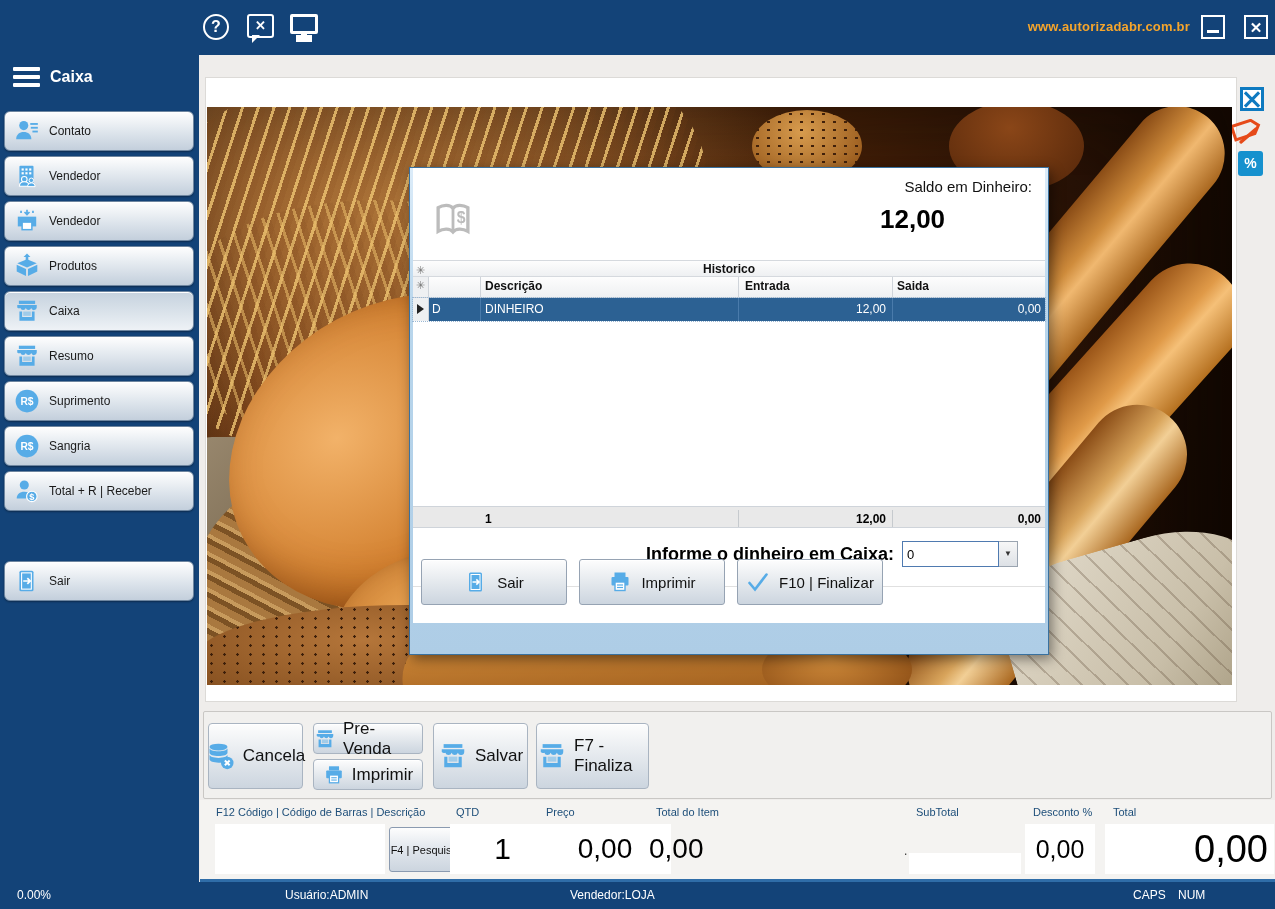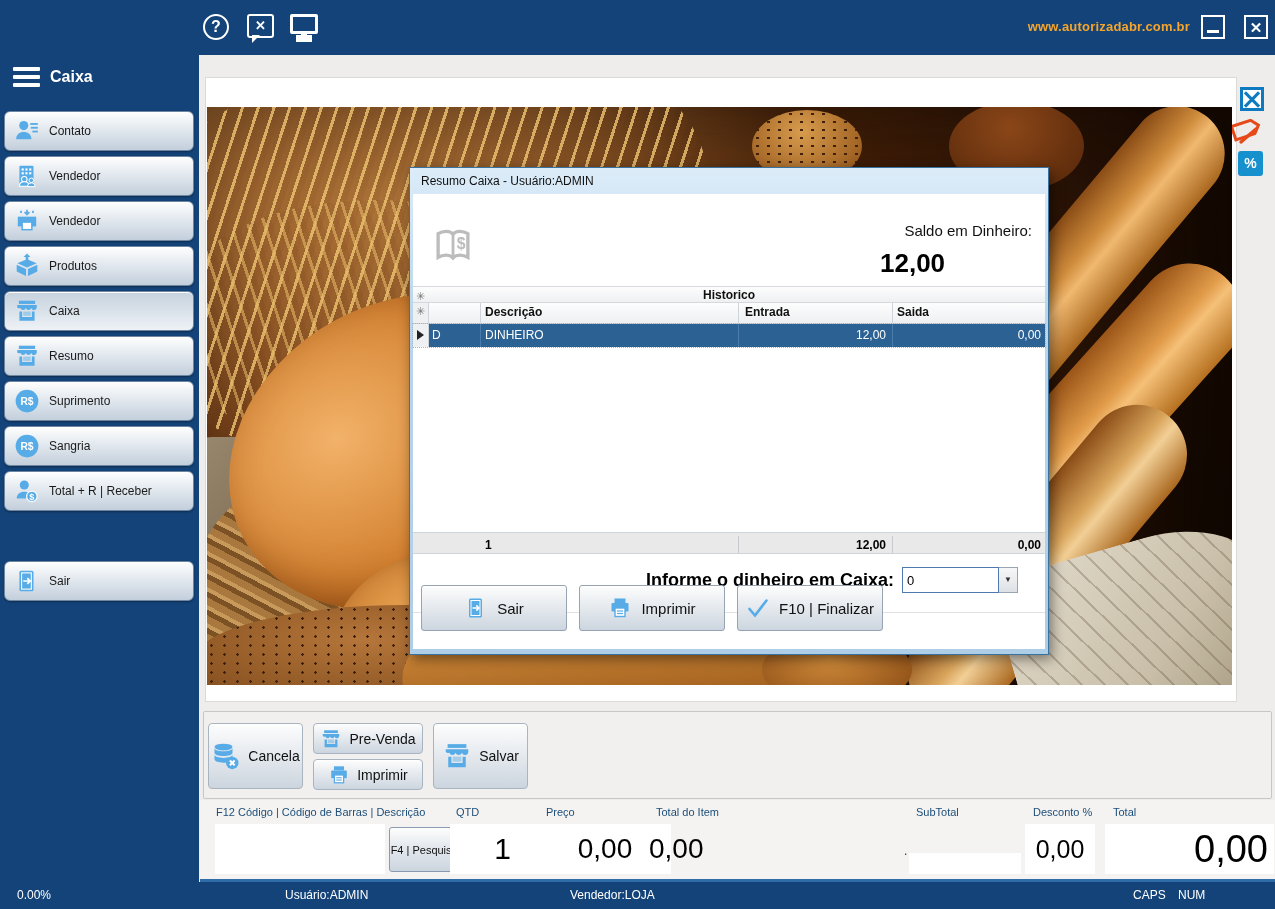--- a/index.html
+++ b/index.html
@@ -82,21 +82,21 @@
   .ov-x:before { transform:rotate(45deg);} .ov-x:after { transform:rotate(-45deg);}
   .ov-tag { position:absolute; left:1232px; top:119px; z-index:6; cursor:pointer; }
   .ov-pct { position:absolute; left:1238px; top:151px; width:25px; height:25px; background:#1691ce; border-radius:3px; color:#fff; font-weight:bold; font-size:14px; text-align:center; line-height:25px; z-index:6; cursor:pointer; }
 
   
   .dialog { position:absolute; left:210px; top:112px; width:640px; height:488px; z-index:8;
     background:linear-gradient(#dcecf9,#b9d6ec 30%,#aecde6); border:1px solid #39719f; padding:0 3px 3px;
     box-shadow:3px 4px 12px rgba(0,0,0,.45); }
   .dlg-title { height:26px; line-height:26px; font-size:12px; color:#111; padding-left:8px; }
   .dlg-body { position:relative; background:#fff; height:455px; }
-  .saldo-wrap { position:absolute; right:13px; top:28px; width:160px; text-align:right; }
+  .saldo-wrap { position:absolute; right:13px; top:10px; width:160px; text-align:right; }
   .saldo-lbl { font-size:15px; color:#111; }
   .saldo-val { font-size:26px; font-weight:bold; color:#000; text-align:left; margin-top:9px; padding-left:8px; }
   .book-ic { position:absolute; left:18px; top:30px; }
   .grid { position:absolute; left:0; top:92px; right:0; }
   .grid-band { position:relative; height:17px; background:linear-gradient(#fdfdfd,#eef0f2); border-top:1px solid #d5d9de; border-bottom:1px solid #d5d9de; font-size:12px; font-weight:bold; text-align:center; line-height:16px; color:#111; }
   .star { position:absolute; left:3px; top:1px; font-size:11px; color:#777; font-weight:normal; }
   .grid-row { display:flex; font-size:12px; }
   .grid-head { height:21px; background:linear-gradient(#fdfdfd,#eef0f2); border-bottom:1px solid #cfd4da; font-weight:bold; color:#111; }
   .c-ind { width:16px; flex:none; border-right:1px solid #cfd4da; position:relative; background:#eef0f2; }
   .c-code { width:52px; flex:none; border-right:1px solid #cfd4da; padding:2px 3px; }
@@ -118,21 +118,21 @@
   .combo-btn { width:19px; height:26px; border:1px solid #9aa4b0; border-left:none; background:linear-gradient(#f7f7f7,#dde1e6); font-size:8px; color:#333; text-align:center; line-height:24px; cursor:pointer; }
   .dlg-btns { position:absolute; left:0; top:418px; right:0; height:37px; border-top:1px solid #e0e0e0; }
   .dlg-btn { position:absolute; top:-28px; width:146px; height:46px; border:1px solid #96a3b3; border-radius:3px;
     background:linear-gradient(#fdfdfd,#e7ebef 45%,#ccd5df); box-shadow:inset 0 1px 0 #fff; cursor:pointer;
     display:flex; align-items:center; justify-content:center; font-size:15px; color:#111; gap:9px; }
   .dlg-btn svg { width:24px; height:24px; }
 
   
   .toolbar { position:absolute; left:4px; top:656px; right:3px; height:88px; background:#f1f0ee; border:1px solid #c9c7c4; border-radius:2px; }
   .t-btn { position:absolute; border:1px solid #a9b4c1; border-radius:4px; background:linear-gradient(#fdfdfd,#e7ebef 45%,#ccd5df);
-    box-shadow:inset 0 1px 0 #fff; cursor:pointer; display:flex; align-items:center; justify-content:center; gap:7px; font-size:14px; color:#111; }
+    box-shadow:inset 0 1px 0 #fff; cursor:pointer; display:flex; align-items:center; justify-content:center; gap:7px; font-size:17px; color:#111; }
   .t-btn svg { width:30px; height:30px; flex:none; }
   .t-btn.small svg { width:22px; height:22px; }
   .btn-cancela { left:4px; top:11px; width:95px; height:66px; }
   .btn-prevenda { left:109px; top:11px; width:110px; height:31px; }
   .btn-imprimir2 { left:109px; top:47px; width:110px; height:31px; }
   .btn-salvar { left:229px; top:11px; width:95px; height:66px; }
   .btn-f7 { left:332px; top:11px; width:113px; height:66px; }
 
   
   .fields { position:absolute; left:1px; top:745px; right:0; height:82px; background:#f4f3f1; border-bottom:3px solid #2f6da8; }
@@ -361,21 +361,20 @@
 
     <div class="ov-x" style="left:1041px; top:32px; position:absolute;"></div>
     <div class="ov-tag" style="left:1033px; top:64px; position:absolute;">
       <svg width="30" height="26">
           <use href="#i-tag"></use>
         </svg>
     </div>
     <div class="ov-pct" style="left:1039px; top:96px; position:absolute;">%</div>
 
     <div class="dialog">
-      <div class="dlg-title">Resumo Caixa - Usuário:ADMIN</div>
       <div class="dlg-body">
         <svg class="book-ic" width="44" height="42" viewBox="0 0 24 24">
             <use href="#i-bookdollar"></use>
           </svg>
         <div class="saldo-wrap">
           <div class="saldo-lbl">Saldo em Dinheiro:</div>
           <div class="saldo-val">12,00</div>
         </div>
 
         <div class="grid">
@@ -458,20 +457,26 @@
             <use href="#i-print"></use>
           </svg>
         <span>Imprimir</span>
       </div>
       <div class="t-btn btn-salvar">
         <svg>
             <use href="#i-store"></use>
           </svg>
         <span>Salvar</span>
       </div>
+      <div class="t-btn btn-f7">
+        <svg>
+            <use href="#i-store"></use>
+          </svg>
+        <span>F7 - Finaliza</span>
+      </div>
     </div>
 
     <div class="fields">
       <span class="f-lbl" style="left:16px">F12  Código | Código de Barras | Descrição</span>
       <input class="codigo-input" style="">
       <button class="pesq-btn">F4 | Pesquisar</button>
 
       <span class="f-lbl" style="left:256px">QTD</span>
       <div class="f-box num" style="left:250px; width:105px; height:50px; font-size:30px;">1</div>
 

